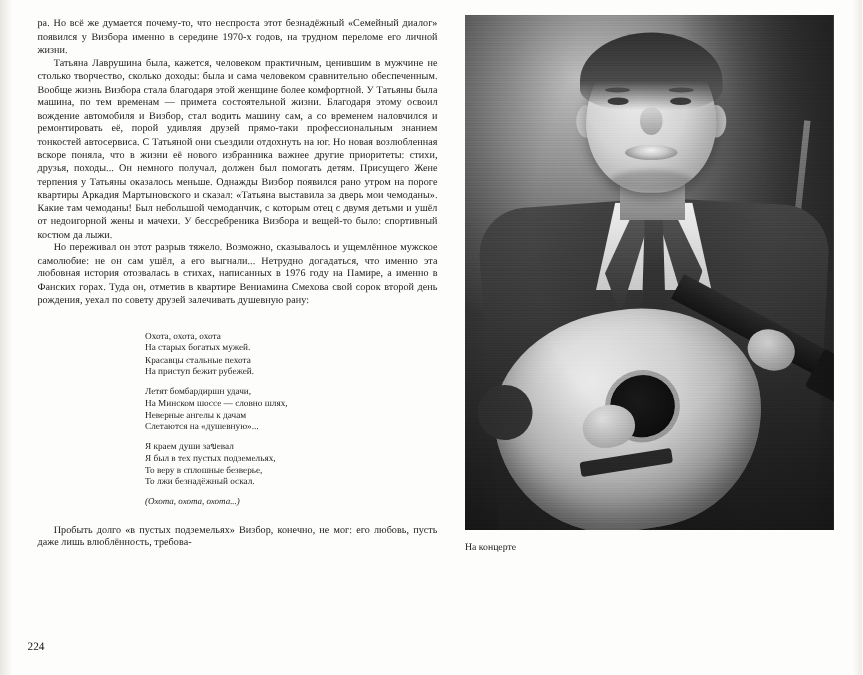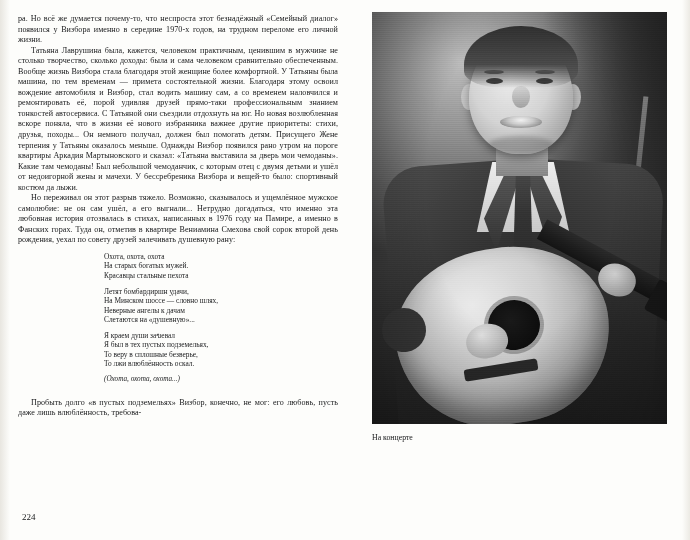--- a/index.html
+++ b/index.html
@@ -33,41 +33,41 @@
     position: absolute;
     right: 0; top: 0; bottom: 0;
     width: 8px;
     background: linear-gradient(to left, #eceae4, rgba(255,255,255,0));
     pointer-events: none;
   }
 
   
   .text-col {
     position: absolute;
-    left: 18px;
+    left: 30px;
     top: 14px;
     width: 320px;
     height: 500px;
   }
   .body-par {
     margin: 0 0 0 0;
     font-size: 8.1px;
     line-height: 10.55px;
     text-align: justify;
     color: #17181a;
     letter-spacing: 0.05px;
     hyphens: manual;
   }
   .body-par.indent {
     text-indent: 13px;
   }
 
   
   .poem {
-    margin-top: 6px;
+    margin-top: 18px;
     margin-left: 86px;
     font-size: 7.4px;
     line-height: 9.3px;
     color: #1a1b1d;
   }
   .stanza { margin-bottom: 7px; }
   .stanza div { white-space: nowrap; }
   .poem-source {
     text-align: left;
     font-style: italic;
@@ -351,32 +351,33 @@
   <div class="text-col">
     <p class="body-par">ра. Но всё же думается почему-то, что неспроста этот безнадёжный «Семейный диалог» появился у Визбора именно в середине 1970-х годов, на трудном переломе его личной жизни.</p>
     <p class="body-par indent">Татьяна Лаврушина была, кажется, человеком практичным, ценившим в мужчине не столько творчество, сколько доходы: была и сама человеком сравнительно обеспеченным. Вообще жизнь Визбора стала благодаря этой женщине более комфортной. У Татьяны была машина, по тем временам — примета состоятельной жизни. Благодаря этому освоил вождение автомобиля и Визбор, стал водить машину сам, а со временем наловчился и ремонтировать её, порой удивляя друзей прямо-таки профессиональным знанием тонкостей автосервиса. С Татьяной они съездили отдохнуть на юг. Но новая возлюбленная вскоре поняла, что в жизни её нового избранника важнее другие приоритеты: стихи, друзья, походы... Он немного получал, должен был помогать детям. Присущего Жене терпения у Татьяны оказалось меньше. Однажды Визбор появился рано утром на пороге квартиры Аркадия Мартыновского и сказал: «Татьяна выставила за дверь мои чемоданы». Какие там чемоданы! Был небольшой чемоданчик, с которым отец с двумя детьми и ушёл от недоигорной жены и мачехи. У бессребреника Визбора и вещей-то было: спортивный костюм да лыжи.</p>
     <p class="body-par indent">Но переживал он этот разрыв тяжело. Возможно, сказывалось и ущемлённое мужское самолюбие: не он сам ушёл, а его выгнали... Нетрудно догадаться, что именно эта любовная история отозвалась в стихах, написанных в 1976 году на Памире, а именно в Фанских горах. Туда он, отметив в квартире Вениамина Смехова свой сорок второй день рождения, уехал по совету друзей залечивать душевную рану:</p>
 
     <div class="poem">
       <div class="stanza">
         <div>Охота, охота, охота</div>
         <div>На старых богатых мужей.</div>
         <div>Красавцы стальные пехота</div>
+        <div>На приступ бежит рубежей.</div>
       </div>
       <div class="stanza">
         <div>Летят бомбардиршн удачи,</div>
         <div>На Минском шоссе — словно шлях,</div>
         <div>Неверные ангелы к дачам</div>
         <div>Слетаются на «душевную»...</div>
       </div>
       <div class="stanza">
         <div>Я краем души заขевал</div>
         <div>Я был в тех пустых подземельях,</div>
         <div>То веру в сплошные безверье,</div>
-        <div>То лжи влюблённость оскал.</div>
+        <div>То лжи безнадёжный оскал.</div>
       </div>
       <div class="poem-source">(Охота, охота, охота...)</div>
     </div>
 
     <p class="body-par indent closing">Пробыть долго «в пустых подземельях» Визбор, конечно, не мог: его любовь, пусть даже лишь влюблённость, требова-</p>
   </div>
 
   <div class="folio">224</div>
 
   <div class="photo-block">

